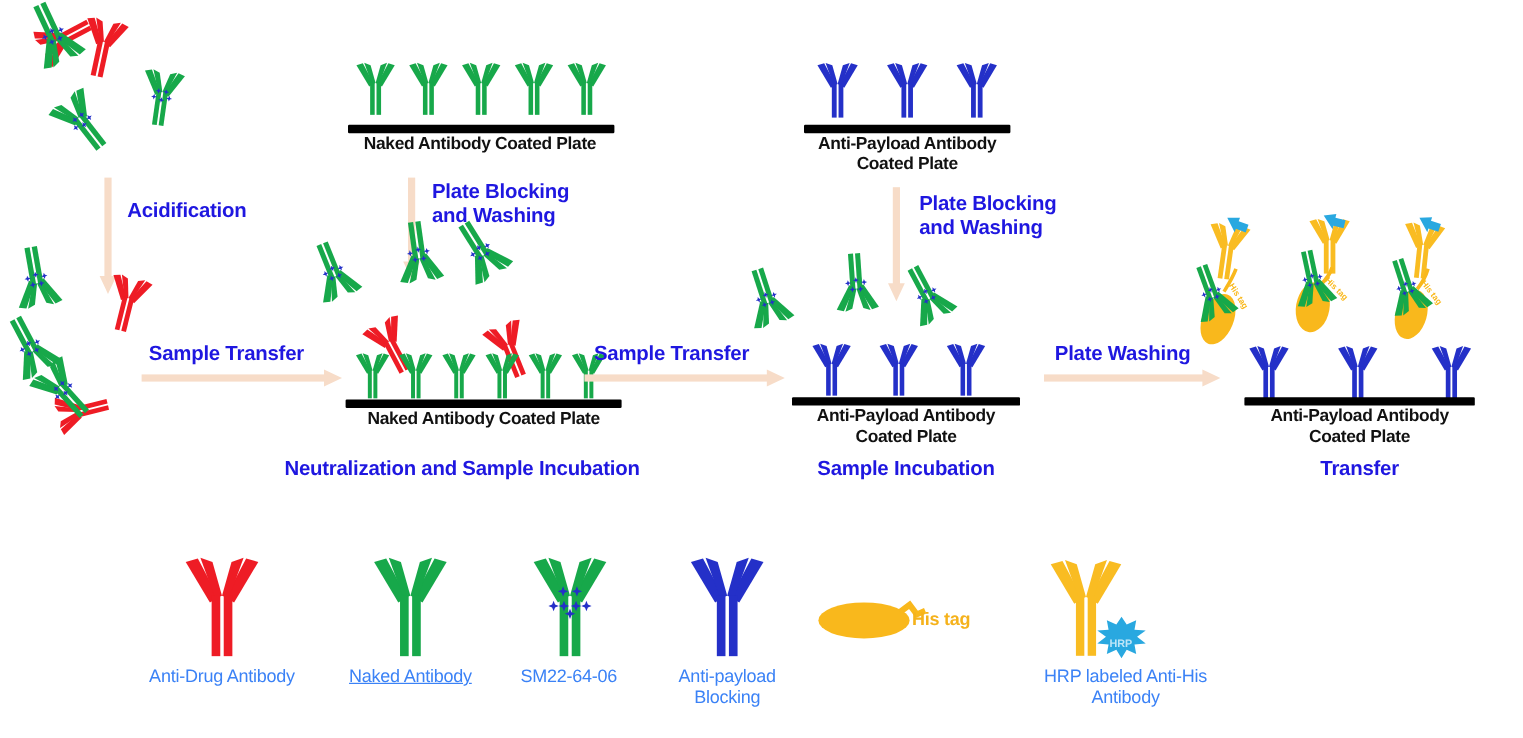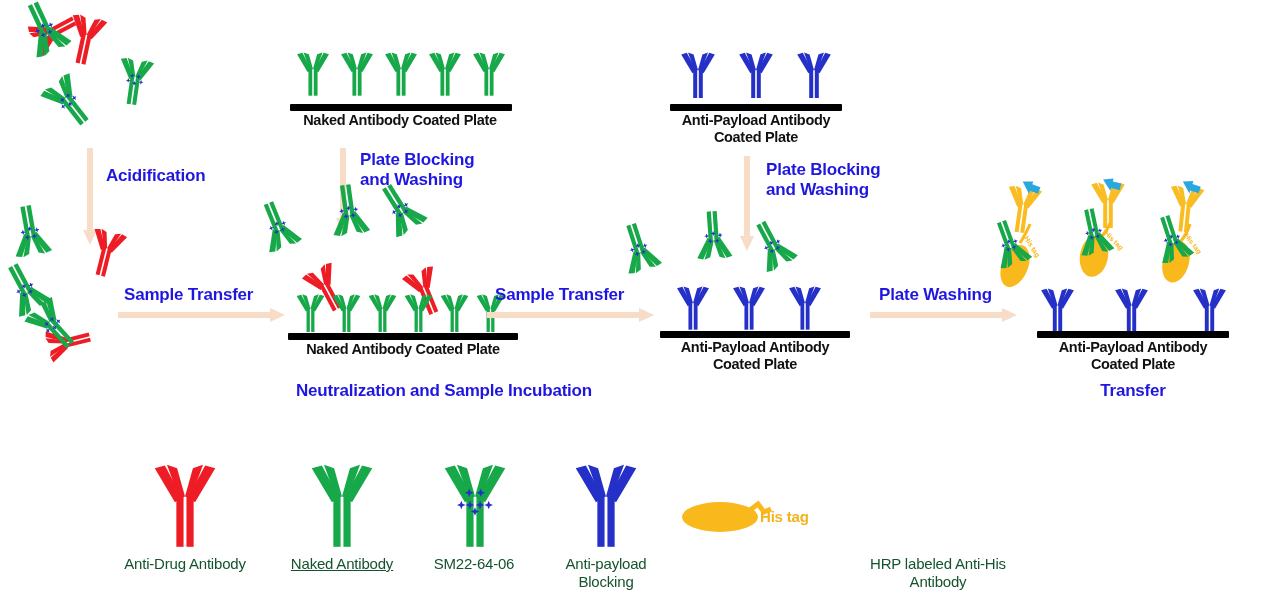--- a/index.html
+++ b/index.html
@@ -14,21 +14,21 @@
   
   .step-label{
     position:absolute;color:#1f17e0;font-weight:bold;font-size:17px;
     line-height:20px;letter-spacing:-0.2px;white-space:pre-line;
   }
   .plate-label{
     position:absolute;color:#111111;font-weight:bold;font-size:14.5px;
     line-height:17px;text-align:center;white-space:pre-line;letter-spacing:-0.3px;
   }
   .legend-label{
-    position:absolute;color:#14532d;font-size:15px;line-height:18px;
+    position:absolute;color:#3b82f6;font-size:15px;line-height:18px;
     text-align:center;white-space:pre-line;letter-spacing:-0.2px;
   }
   .his-tag-text{
     position:absolute;color:#f5b21c;font-weight:bold;font-size:15px;
     letter-spacing:-0.2px;
   }
 
   
   .arrow-h{position:absolute;height:14px;}
   .arrow-v{position:absolute;width:14px;}
@@ -314,21 +314,21 @@
             <use href="#ab-shape"></use>
           </g>
         <g transform="translate(184,0) scale(0.33)">
             <use href="#ab-shape"></use>
           </g>
       </g>
     </svg>
   </div>
   <div class="plate-bar" style="left:288px;top:333px;width:230px;height:7px;"></div>
   <div class="plate-label" style="left:253px;top:341px;width:300px;">Naked Antibody Coated Plate</div>
-  <div class="step-label" style="left:252px;top:381px;width:340px;text-align:right;">Neutralization and Sample Incubation</div>
+  <div class="step-label" style="left:237px;top:381px;width:340px;text-align:left;">Neutralization and Sample Incubation</div>
 
   <div class="step-label" style="left:495px;top:285px;">Sample Transfer</div>
   <div class="arrow-h" style="left:487px;top:308px;width:168px;">
     <svg width="168" height="14" viewBox="0 0 168 14">
       <rect x="0" y="4" width="154" height="6" fill="#f7dcc8"></rect>
       <path d="M152,0 L152,14 L167,7 Z" fill="#f7dcc8"></path>
     </svg>
   </div>
 
   <div class="unit abs" style="left:652px;top:258px;width:210px;height:60px;">
@@ -382,20 +382,21 @@
           </g>
         <g transform="translate(122,0) scale(0.38)">
             <use href="#ab-shape"></use>
           </g>
       </g>
     </svg>
   </div>
   <div class="plate-bar" style="left:660px;top:331px;width:190px;height:7px;"></div>
   <div class="plate-label" style="left:625px;top:339px;width:260px;">Anti-Payload Antibody
 Coated Plate</div>
+  <div class="step-label" style="left:625px;top:381px;width:260px;text-align:center;">Sample Incubation</div>
 
   <div class="step-label" style="left:879px;top:285px;">Plate Washing</div>
   <div class="arrow-h" style="left:870px;top:308px;width:148px;">
     <svg width="148" height="14" viewBox="0 0 148 14">
       <rect x="0" y="4" width="134" height="6" fill="#f7dcc8"></rect>
       <path d="M132,0 L132,14 L147,7 Z" fill="#f7dcc8"></path>
     </svg>
   </div>
 
   <div class="unit abs" style="left:1000px;top:176px;width:250px;height:168px;">
@@ -541,16 +542,27 @@
 Blocking</div>
 
   <div class="unit abs" style="left:676px;top:498px;width:130px;height:50px;">
     <svg class="ab" width="130" height="50" viewBox="0 0 130 50">
       <ellipse cx="44" cy="19" rx="38" ry="15" fill="#f9b81c"></ellipse>
       <path d="M74,12 L82,6 L88,14 L95,11" stroke="#f9b81c" stroke-width="5" fill="none" stroke-linejoin="miter"></path>
     </svg>
   </div>
   <div class="his-tag-text" style="left:760px;top:508px;">His tag</div>
 
+  <div class="unit abs" style="left:855px;top:466px;width:130px;height:90px;">
+    <svg class="ab" width="130" height="90" viewBox="0 0 130 90">
+      <g fill="#f9bc22" transform="translate(15,0) scale(0.70)">
+          <use href="#ab-shape"></use>
+        </g>
+      <g fill="#29a8e0" transform="translate(58,48) scale(0.72)">
+        <use href="#hrp-burst"></use>
+      </g>
+      <text x="79" y="73" fill="#bfe6f8" font-size="9" font-weight="bold" text-anchor="middle" font-family="Liberation Sans, sans-serif">HRP</text>
+    </svg>
+  </div>
   <div class="legend-label" style="left:838px;top:555px;width:200px;">HRP labeled Anti-His
 Antibody</div>
 
 </div>
 
 </body></html>

